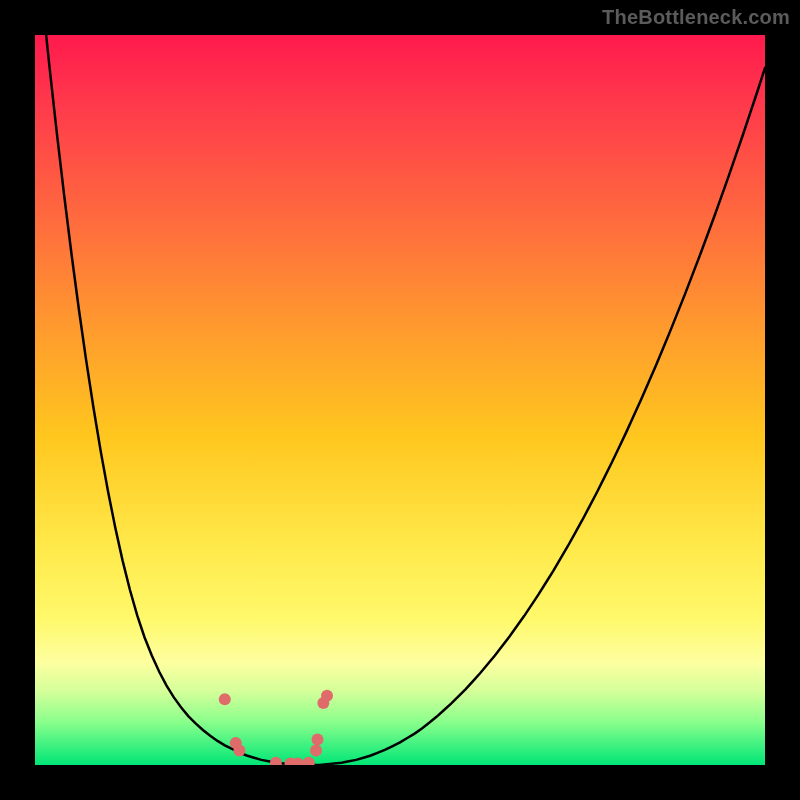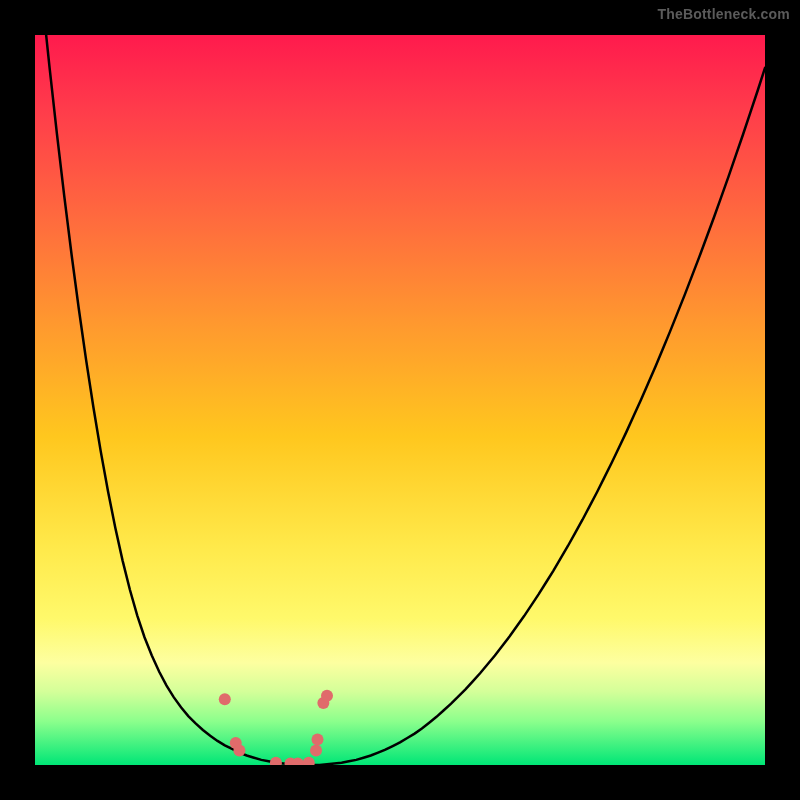--- a/index.html
+++ b/index.html
@@ -38,21 +38,21 @@
       #d3ff99 90%,
       #8cff8c 94%,
       #00e676 100%
     );
   }
   .watermark {
     position: absolute;
     top: 6px;
     right: 10px;
     font-family: Arial, Helvetica, sans-serif;
-    font-size: 14px;
+    font-size: 20px;
     font-weight: 600;
     color: #5b5b5b;
     letter-spacing: 0.2px;
   }
   svg.curve {
     position: absolute;
     left: 0;
     top: 0;
   }
 </style>

